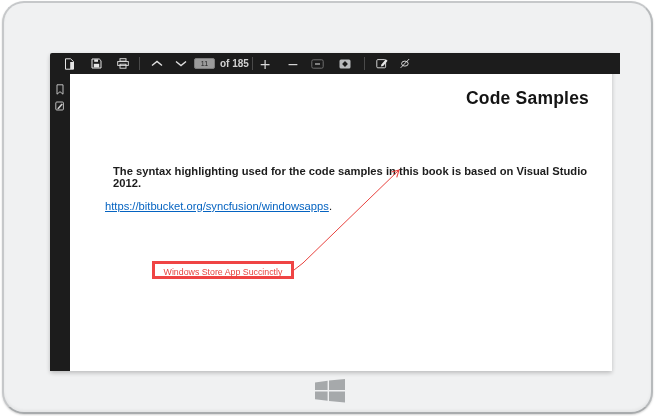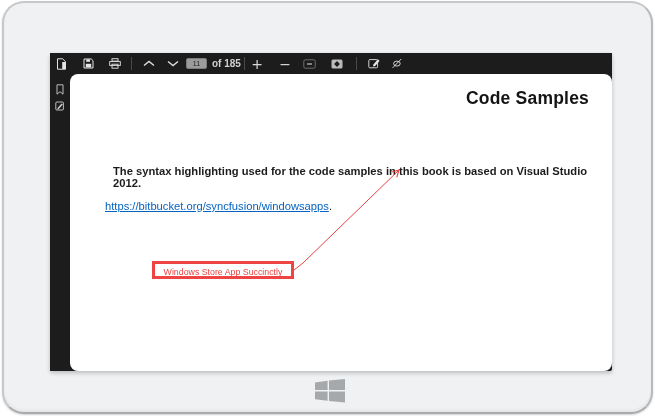--- a/index.html
+++ b/index.html
@@ -8,37 +8,37 @@
   
   .tablet{position:absolute;left:2px;top:1px;width:647px;height:409px;background:#f0f1f2;
     border:2px solid #c6c8ca;border-bottom-color:#a8abad;border-right-color:#b7babc;
     border-radius:22px;box-shadow:inset 0 -2px 3px rgba(0,0,0,.05), 0 1px 2px rgba(0,0,0,.18);}
 
   
   .screen{position:absolute;left:46px;top:50px;width:562px;height:318px;background:#1c1c1c;
     border-radius:2px;box-shadow:0 2px 4px rgba(0,0,0,.22);}
 
   
-  .toolbar{position:absolute;left:0;top:0;width:100%;height:21px;background:#1c1c1c;}
+  .toolbar{position:absolute;left:8px;top:0;width:100%;height:21px;background:#1c1c1c;}
   .tb{position:absolute;top:50%;transform:translate(-50%,-50%);background:none;border:none;margin:0;padding:0;
       display:flex;align-items:center;justify-content:center;width:18px;height:18px;cursor:pointer;}
   .tb svg{display:block;}
   .glyph{color:#d9d9d9;font-size:14px;font-weight:400;line-height:1;font-family:"DejaVu Sans",sans-serif;}
   .tdiv{position:absolute;top:4px;width:1px;height:13px;background:#4a4a4a;}
   .page-input{position:absolute;left:136px;top:5px;width:21px;height:11px;background:#9b9b9b;border:1px solid #7c7c7c;
     border-radius:2px;color:#222;font-size:7px;text-align:center;padding:0;font-family:"Liberation Sans",sans-serif;box-sizing:border-box;}
   .page-count{position:absolute;left:162px;top:7px;color:#d2d2d2;font-size:10px;line-height:8px;font-weight:bold;}
 
   
   .sidebar{position:absolute;left:0;top:21px;width:20px;height:297px;background:#1c1c1c;}
   .sb{position:absolute;left:50%;transform:translateX(-50%);background:none;border:none;padding:0;margin:0;
       width:16px;height:14px;display:flex;align-items:center;justify-content:center;cursor:pointer;}
 
   
-  .page{position:absolute;left:20px;top:21px;width:542px;height:297px;background:#ffffff;color:#1c1c1c;border-radius:8px;}
+  .page{position:absolute;left:20px;top:21px;width:542px;height:297px;background:#ffffff;color:#1c1c1c;}
   .doc-title{position:absolute;right:23px;top:14px;margin:0;font-size:17.5px;font-weight:bold;color:#141414;letter-spacing:.2px;}
   .para{position:absolute;left:27px;margin:16px;font-size:11.2px;color:#1c1c1c;font-weight:bold;}
   .para1{top:75px;}
   .para2{top:104px;}
   .linkline{position:absolute;left:27px;top:118px;margin:8px;font-size:11.2px;}
   .linkline a{color:#0563c1;text-decoration:underline;cursor:pointer;}
   .callout{position:absolute;left:82px;top:187px;width:142px;height:18px;border:3px solid #ef4444;box-sizing:border-box;
     color:#e8433f;font-size:8.8px;line-height:16px;text-align:center;overflow:hidden;background:#fff;}
   .arrow-overlay{position:absolute;left:0;top:0;width:542px;height:297px;pointer-events:none;}
 

